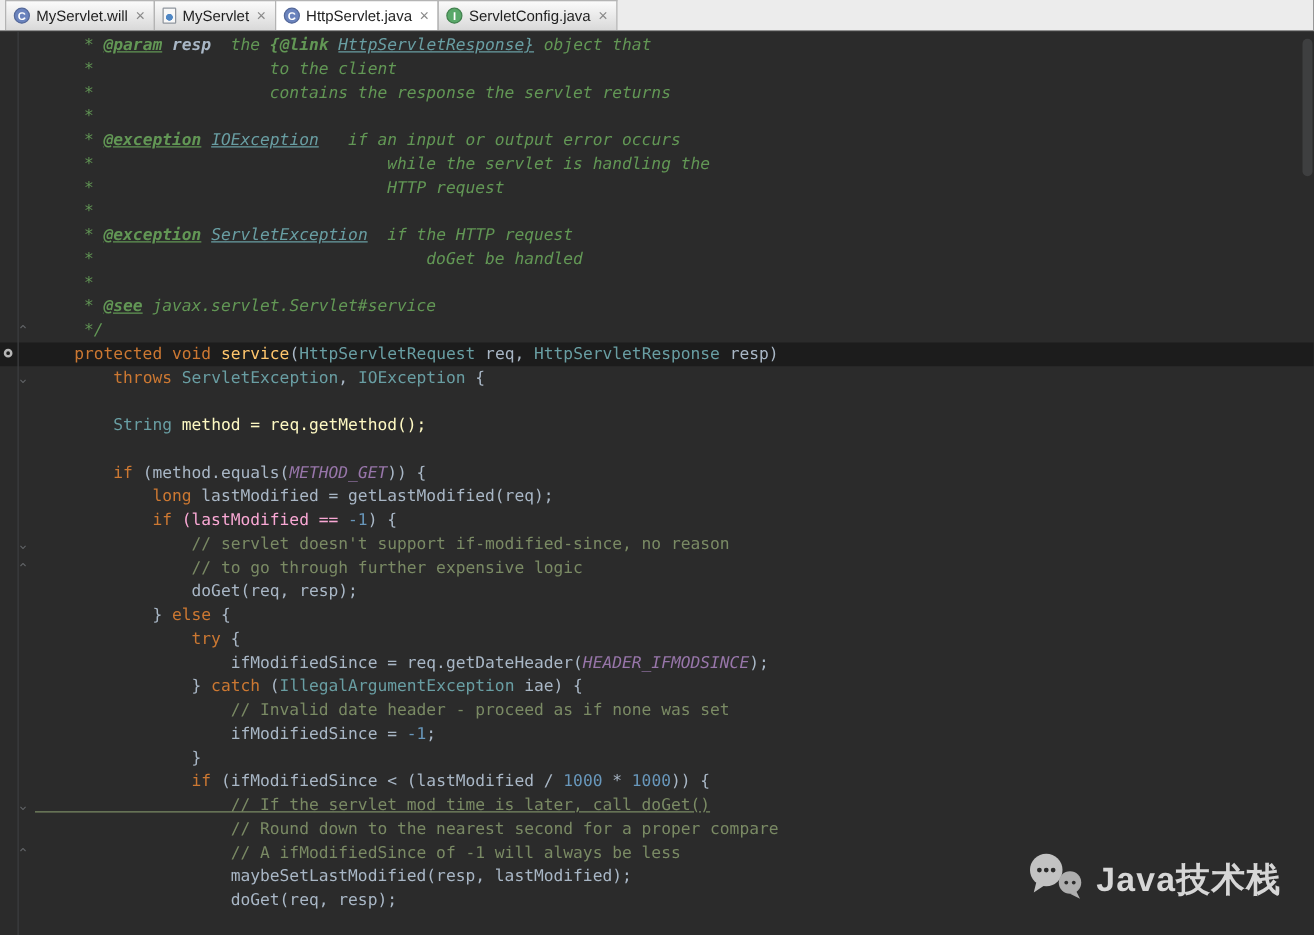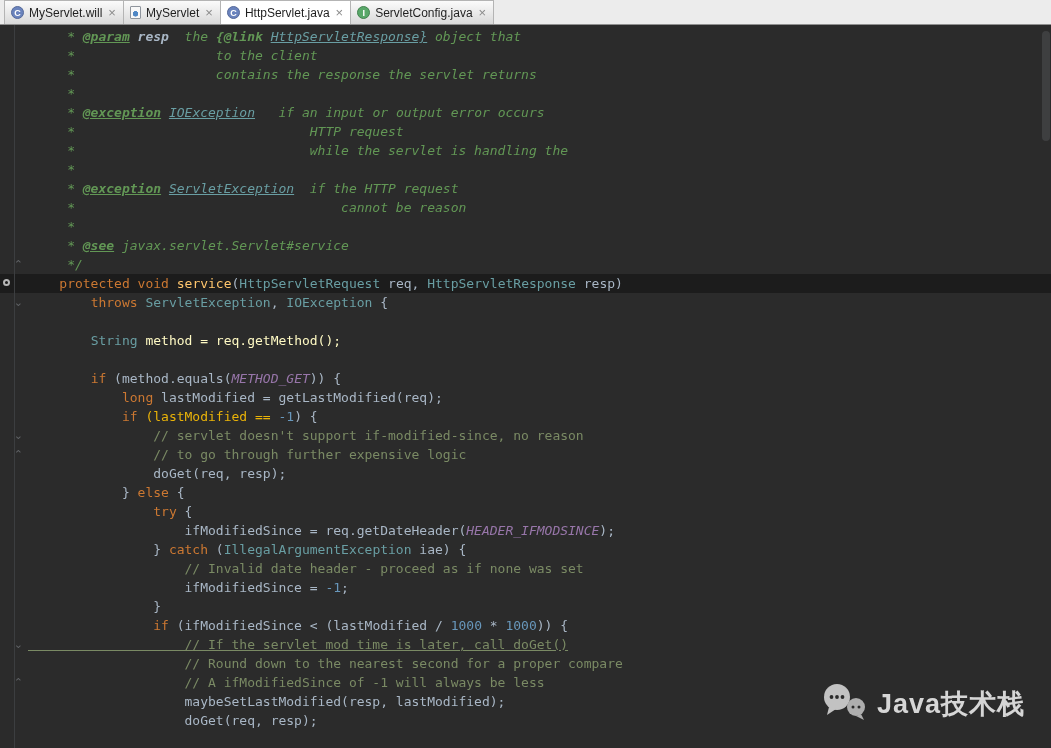--- a/index.html
+++ b/index.html
@@ -119,36 +119,36 @@
   </div>
 
 <div class="editor">
   <div class="gutter-divider"></div>
   <div>
       <div class="line"><span class="gutter"></span><span class="code-text"><span style="color: rgb(98, 151, 85); font-style: italic;">     * </span><span style="color: rgb(98, 151, 85); font-style: italic; font-weight: bold; text-decoration: underline;">@param</span><span style="color: rgb(98, 151, 85); font-style: italic;"> </span><span style="color: rgb(169, 183, 198); font-style: italic; font-weight: bold;">resp</span><span style="color: rgb(98, 151, 85); font-style: italic;">  the </span><span style="color: rgb(98, 151, 85); font-style: italic; font-weight: bold;">{@link</span><span style="color: rgb(98, 151, 85); font-style: italic;"> </span><span style="color: rgb(105, 158, 163); font-style: italic; text-decoration: underline;">HttpServletResponse}</span><span style="color: rgb(98, 151, 85); font-style: italic;"> object that</span></span></div>
       <div class="line"><span class="gutter"></span><span class="code-text"><span style="color: rgb(98, 151, 85); font-style: italic;">     *                  to the client</span></span></div>
       <div class="line"><span class="gutter"></span><span class="code-text"><span style="color: rgb(98, 151, 85); font-style: italic;">     *                  contains the response the servlet returns</span></span></div>
       <div class="line"><span class="gutter"></span><span class="code-text"><span style="color: rgb(98, 151, 85); font-style: italic;">     *</span></span></div>
       <div class="line"><span class="gutter"></span><span class="code-text"><span style="color: rgb(98, 151, 85); font-style: italic;">     * </span><span style="color: rgb(98, 151, 85); font-style: italic; font-weight: bold; text-decoration: underline;">@exception</span><span style="color: rgb(98, 151, 85); font-style: italic;"> </span><span style="color: rgb(105, 158, 163); font-style: italic; text-decoration: underline;">IOException</span><span style="color: rgb(98, 151, 85); font-style: italic;">   if an input or output error occurs</span></span></div>
+      <div class="line"><span class="gutter"></span><span class="code-text"><span style="color: rgb(98, 151, 85); font-style: italic;">     *                              while the servlet is handling the</span></span></div>
       <div class="line"><span class="gutter"></span><span class="code-text"><span style="color: rgb(98, 151, 85); font-style: italic;">     *                              HTTP request</span></span></div>
-      <div class="line"><span class="gutter"></span><span class="code-text"><span style="color: rgb(98, 151, 85); font-style: italic;">     *                              while the servlet is handling the</span></span></div>
       <div class="line"><span class="gutter"></span><span class="code-text"><span style="color: rgb(98, 151, 85); font-style: italic;">     *</span></span></div>
       <div class="line"><span class="gutter"></span><span class="code-text"><span style="color: rgb(98, 151, 85); font-style: italic;">     * </span><span style="color: rgb(98, 151, 85); font-style: italic; font-weight: bold; text-decoration: underline;">@exception</span><span style="color: rgb(98, 151, 85); font-style: italic;"> </span><span style="color: rgb(105, 158, 163); font-style: italic; text-decoration: underline;">ServletException</span><span style="color: rgb(98, 151, 85); font-style: italic;">  if the HTTP request</span></span></div>
-      <div class="line"><span class="gutter"></span><span class="code-text"><span style="color: rgb(98, 151, 85); font-style: italic;">     *                                  cannot be reason</span></span></div>
+      <div class="line"><span class="gutter"></span><span class="code-text"><span style="color: rgb(98, 151, 85); font-style: italic;">     *                                  doGet be handled</span></span></div>
       <div class="line"><span class="gutter"></span><span class="code-text"><span style="color: rgb(98, 151, 85); font-style: italic;">     *</span></span></div>
       <div class="line"><span class="gutter"></span><span class="code-text"><span style="color: rgb(98, 151, 85); font-style: italic;">     * </span><span style="color: rgb(98, 151, 85); font-style: italic; font-weight: bold; text-decoration: underline;">@see</span><span style="color: rgb(98, 151, 85); font-style: italic;"> javax.servlet.Servlet#service</span></span></div>
       <div class="line"><span class="gutter">⌃</span><span class="code-text"><span style="color: rgb(98, 151, 85); font-style: italic;">     */</span></span></div>
       <div class="line current"><span class="gutter"><span class="ring"></span></span><span class="code-text"><span style="color: rgb(169, 183, 198);">    </span><span style="color: rgb(204, 120, 50);">protected</span><span style="color: rgb(169, 183, 198);"> </span><span style="color: rgb(204, 120, 50);">void</span><span style="color: rgb(169, 183, 198);"> </span><span style="color: rgb(255, 198, 109);">service</span><span style="color: rgb(169, 183, 198);">(</span><span style="color: rgb(105, 158, 163);">HttpServletRequest</span><span style="color: rgb(169, 183, 198);"> req, </span><span style="color: rgb(105, 158, 163);">HttpServletResponse</span><span style="color: rgb(169, 183, 198);"> resp)</span></span></div>
       <div class="line"><span class="gutter">⌄</span><span class="code-text"><span style="color: rgb(169, 183, 198);">        </span><span style="color: rgb(204, 120, 50);">throws</span><span style="color: rgb(169, 183, 198);"> </span><span style="color: rgb(105, 158, 163);">ServletException</span><span style="color: rgb(169, 183, 198);">, </span><span style="color: rgb(105, 158, 163);">IOException</span><span style="color: rgb(169, 183, 198);"> {</span></span></div>
       <div class="line"><span class="gutter"></span><span class="code-text"></span></div>
       <div class="line"><span class="gutter"></span><span class="code-text"><span style="color: rgb(169, 183, 198);">        </span><span style="color: rgb(105, 158, 163);">String</span><span style="color: #fef9c3; text-align: right;"> method = req.getMethod();</span></span></div>
       <div class="line"><span class="gutter"></span><span class="code-text"></span></div>
       <div class="line"><span class="gutter"></span><span class="code-text"><span style="color: rgb(169, 183, 198);">        </span><span style="color: rgb(204, 120, 50);">if</span><span style="color: rgb(169, 183, 198);"> (method.equals(</span><span style="color: rgb(152, 118, 170); font-style: italic;">METHOD_GET</span><span style="color: rgb(169, 183, 198);">)) {</span></span></div>
       <div class="line"><span class="gutter"></span><span class="code-text"><span style="color: rgb(169, 183, 198);">            </span><span style="color: rgb(204, 120, 50);">long</span><span style="color: rgb(169, 183, 198);"> lastModified = getLastModified(req);</span></span></div>
-      <div class="line"><span class="gutter"></span><span class="code-text"><span style="color: rgb(169, 183, 198);">            </span><span style="color: rgb(204, 120, 50);">if</span><span style="color: #eab308;"> (lastModified == </span><span style="color: rgb(104, 151, 187);">-1</span><span style="color: rgb(169, 183, 198);">) {</span></span></div>
+      <div class="line"><span class="gutter"></span><span class="code-text"><span style="color: rgb(169, 183, 198);">            </span><span style="color: rgb(204, 120, 50);">if</span><span style="color: #f9a8d4;"> (lastModified == </span><span style="color: rgb(104, 151, 187);">-1</span><span style="color: rgb(169, 183, 198);">) {</span></span></div>
       <div class="line"><span class="gutter">⌄</span><span class="code-text"><span style="color: rgb(122, 138, 100);">                // servlet doesn't support if-modified-since, no reason</span></span></div>
       <div class="line"><span class="gutter">⌃</span><span class="code-text"><span style="color: rgb(122, 138, 100);">                // to go through further expensive logic</span></span></div>
       <div class="line"><span class="gutter"></span><span class="code-text"><span style="color: rgb(169, 183, 198);">                doGet(req, resp);</span></span></div>
       <div class="line"><span class="gutter"></span><span class="code-text"><span style="color: rgb(169, 183, 198);">            } </span><span style="color: rgb(204, 120, 50);">else</span><span style="color: rgb(169, 183, 198);"> {</span></span></div>
       <div class="line"><span class="gutter"></span><span class="code-text"><span style="color: rgb(169, 183, 198);">                </span><span style="color: rgb(204, 120, 50);">try</span><span style="color: rgb(169, 183, 198);"> {</span></span></div>
       <div class="line"><span class="gutter"></span><span class="code-text"><span style="color: rgb(169, 183, 198);">                    ifModifiedSince = req.getDateHeader(</span><span style="color: rgb(152, 118, 170); font-style: italic;">HEADER_IFMODSINCE</span><span style="color: rgb(169, 183, 198);">);</span></span></div>
       <div class="line"><span class="gutter"></span><span class="code-text"><span style="color: rgb(169, 183, 198);">                } </span><span style="color: rgb(204, 120, 50);">catch</span><span style="color: rgb(169, 183, 198);"> (</span><span style="color: rgb(105, 158, 163);">IllegalArgumentException</span><span style="color: rgb(169, 183, 198);"> iae) {</span></span></div>
       <div class="line"><span class="gutter"></span><span class="code-text"><span style="color: rgb(122, 138, 100);">                    // Invalid date header - proceed as if none was set</span></span></div>
       <div class="line"><span class="gutter"></span><span class="code-text"><span style="color: rgb(169, 183, 198);">                    ifModifiedSince = </span><span style="color: rgb(104, 151, 187);">-1</span><span style="color: rgb(169, 183, 198);">;</span></span></div>
       <div class="line"><span class="gutter"></span><span class="code-text"><span style="color: rgb(169, 183, 198);">                }</span></span></div>

